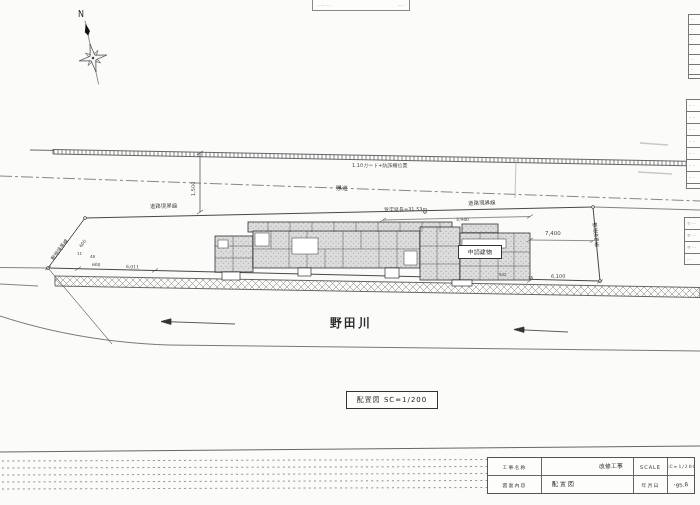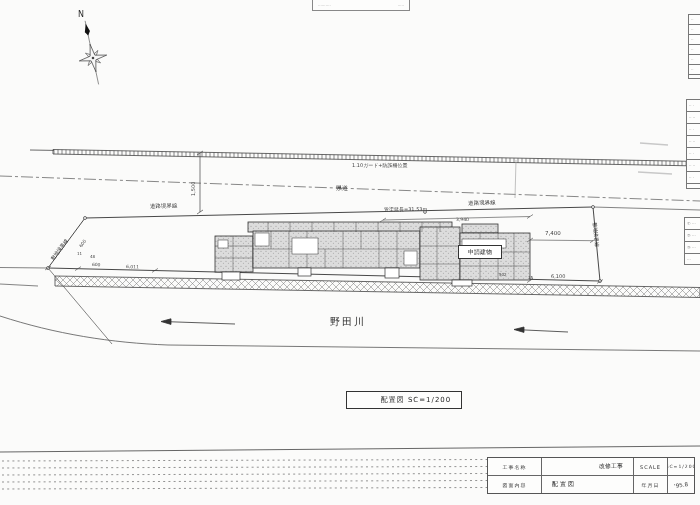--- a/index.html
+++ b/index.html
@@ -181,23 +181,23 @@
 
   <div class="lbl tiny" style="left:545px; top:231px; font-size:5.5px;">7,400</div>
   <div class="lbl tiny" style="left:551px; top:274px; font-size:5px;">6,100</div>
   <div class="lbl tiny" style="left:92px; top:263px; font-size:4.5px; transform:rotate(2deg);">600</div>
   <div class="lbl tiny" style="left:126px; top:265px; font-size:4.5px; transform:rotate(2deg);">6,011</div>
   <div class="lbl tiny" style="left:77px; top:252px; font-size:4px;">11</div>
   <div class="lbl tiny" style="left:90px; top:255px; font-size:4px;">48</div>
   <div class="lbl tiny" style="left:499px; top:273px; font-size:4px;">502</div>
   <div class="lbl tiny" style="left:528px; top:276px; font-size:4px;">15</div>
 
-  <div class="lbl" style="left:330px; top:317px; font-size:10px; letter-spacing:2px; font-weight:normal;">野田川</div>
-
-  <div class="caption-box" style="left:346px; top:391px; width:90px; height:16px;padding-left:24px;">
+  <div class="lbl" style="left:330px; top:317px; font-size:12px; letter-spacing:2px; font-weight:bold;">野田川</div>
+
+  <div class="caption-box" style="left:346px; top:391px; width:90px; height:16px;">
     <span style="font-size:7px;">配置図 SC=1/200</span>
   </div>
 
   <div class="rt" style="left:688px; top:14px; width:12px; height:63px;">
     <div class="row" style="height:9px;">··</div>
     <div class="row" style="height:9px;">··</div>
     <div class="row" style="height:9px;">··</div>
     <div class="row" style="height:9px;">··</div>
     <div class="row" style="height:9px;">··</div>
     <div class="row" style="height:9px;">··</div>

